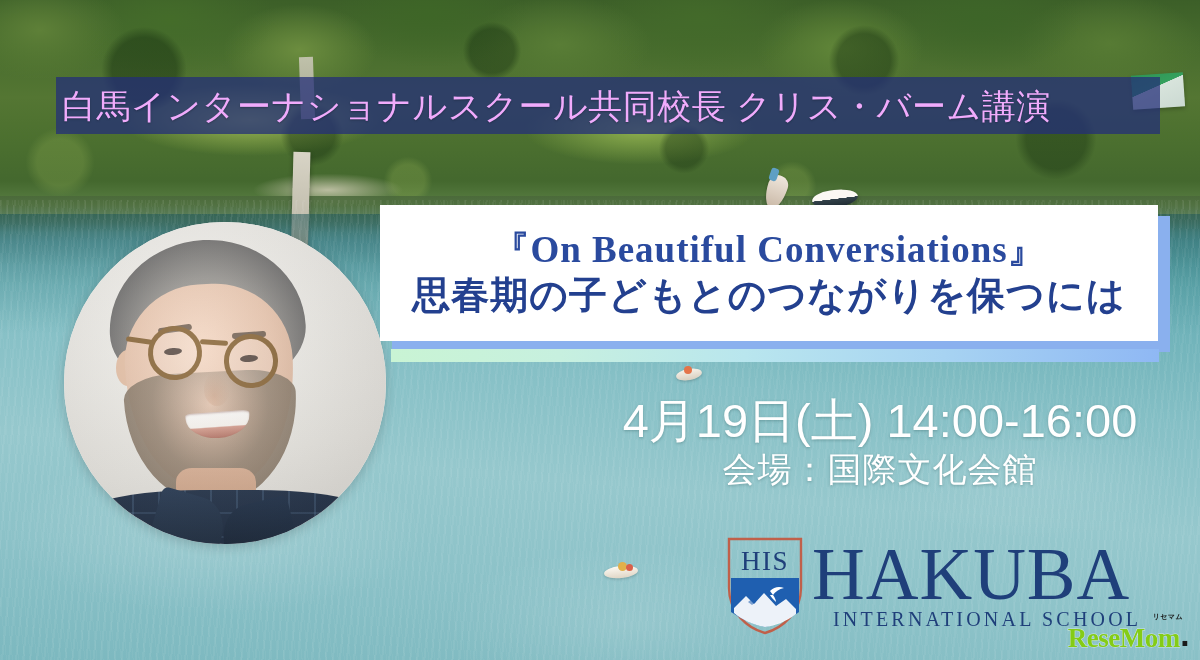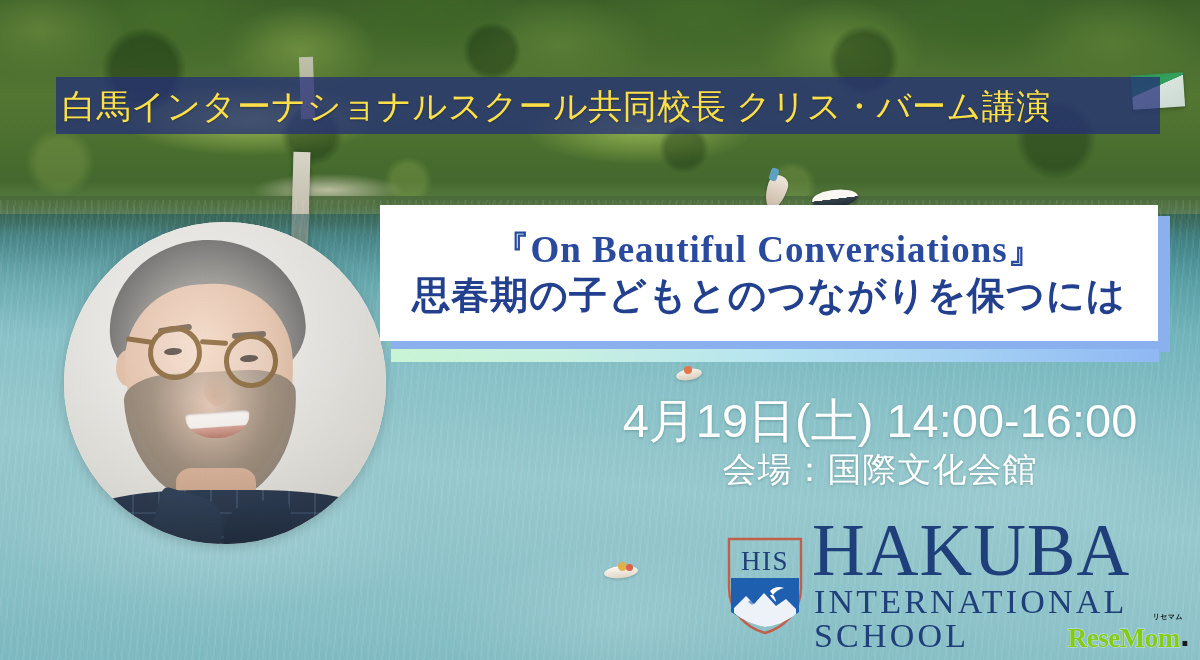--- a/index.html
+++ b/index.html
@@ -149,21 +149,21 @@
 
   
   .headline-bar {
     position:absolute;
     left:56px; top:77px;
     width:1104px; height:57px;
     background:rgba(35,46,120,.74);
     display:flex; align-items:center;
   }
   .headline-text {
-    color:#fde047;
+    color:#f0abfc;
     font-size:34px;
     line-height:1;
     letter-spacing:.5px;
     white-space:nowrap;
     padding-left:6px;
     text-shadow:0 1px 2px rgba(0,0,0,.25);
   }
 
   
   .portrait {
@@ -322,26 +322,26 @@
   }
   .logo-main {
     font-family:"Liberation Serif","DejaVu Serif",serif;
     font-size:73px;
     line-height:.92;
     color:#1f3f7a;
     letter-spacing:1px;
   }
   .logo-sub {
     font-family:"Liberation Serif","DejaVu Serif",serif;
-    font-size:34px;
+    font-size:20px;
     line-height:1;
     color:#1f3f7a;
     letter-spacing:3.2px;
     margin-top:1px;
-    margin-left:2px;
+    margin-left:21px;
   }
 
   
   .watermark {
     position:absolute;
     right:10px; bottom:8px;
     display:flex; align-items:flex-end;
   }
   .wm-text {
     font-family:Liberation Serif, serif;

